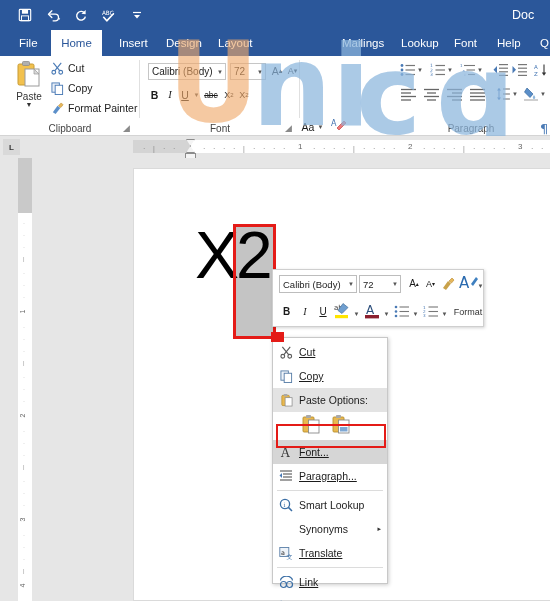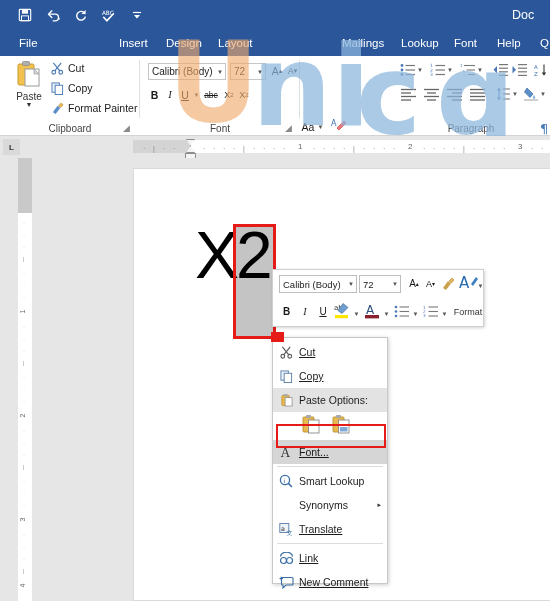--- a/index.html
+++ b/index.html
@@ -249,20 +249,21 @@
             <line x1="2" y1="3.5" x2="10" y2="3.5" stroke="#fff" stroke-width="1.2"></line>
             <path d="M3 6 L9 6 L6 9.5 z" fill="#fff"></path>
           </svg>
       </div>
     </div>
     <div class="doc-title">Doc</div>
   </div>
 
   <div class="tabstrip">
     <div class="tab" style="left:10px;width:33px;">File</div>
+    <div class="tab active" style="left:51px;width:51px;">Home</div>
     <div class="tab" style="left:110px;width:42px;">Insert</div>
     <div class="tab" style="left:157px;width:47px;">Design</div>
     <div class="tab" style="left:209px;width:45px;">Layout</div>
     <div class="tab" style="left:333px;width:54px;">Mailings</div>
     <div class="tab" style="left:392px;width:48px;">Lookup</div>
     <div class="tab" style="left:445px;width:38px;">Font</div>
     <div class="tab" style="left:488px;width:36px;">Help</div>
     <div class="tab" style="left:531px;width:19px;">Q</div>
   </div>
 
@@ -756,20 +757,32 @@
 
     <div class="ctx-item highlight">
       <span class="cicon">
         <svg width="14" height="14" viewBox="0 0 14 14">
             <text x="2" y="12" font-size="12" fill="#3a3a3a" font-family="DejaVu Serif">A</text>
           </svg>
       </span>
       <span class="clabel u">Font...</span>
     </div>
 
+    <div class="ctx-item">
+      <span class="cicon">
+        <svg width="14" height="14" viewBox="0 0 14 14">
+            <line x1="1" y1="2" x2="13" y2="2" stroke="#555" stroke-width="1.1"></line>
+            <line x1="4" y1="5" x2="13" y2="5" stroke="#555" stroke-width="1.1"></line>
+            <line x1="4" y1="8" x2="13" y2="8" stroke="#555" stroke-width="1.1"></line>
+            <line x1="1" y1="11" x2="13" y2="11" stroke="#555" stroke-width="1.1"></line>
+            <path d="M3 4 L0.5 6.5 L3 9 z" fill="#4a7ab5"></path>
+          </svg>
+      </span>
+      <span class="clabel u">Paragraph...</span>
+    </div>
 
     <div class="ctx-sep"></div>
 
     <div class="ctx-item">
       <span class="cicon">
         <svg width="14" height="14" viewBox="0 0 14 14">
             <circle cx="6" cy="6" r="4.6" fill="none" stroke="#3a6ea5" stroke-width="1.3"></circle>
             <line x1="9.4" y1="9.4" x2="13" y2="13" stroke="#3a6ea5" stroke-width="1.5"></line>
             <text x="4.4" y="8.6" font-size="6" fill="#3a6ea5" font-family="DejaVu Serif">i</text>
           </svg>

